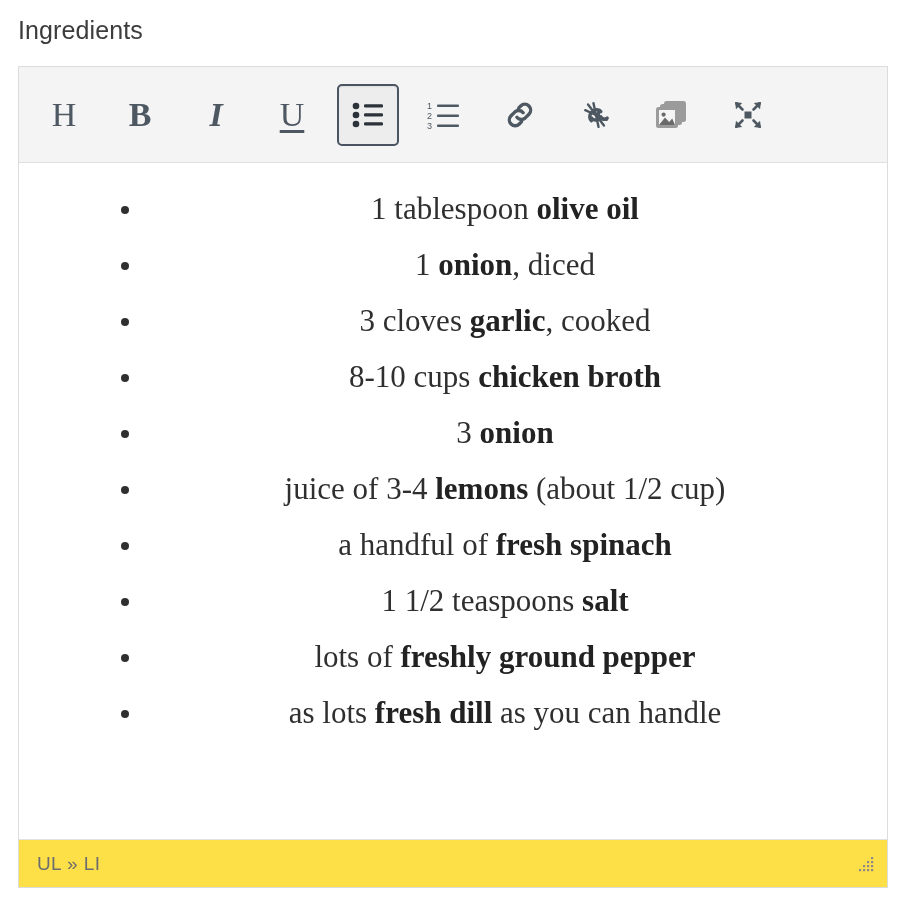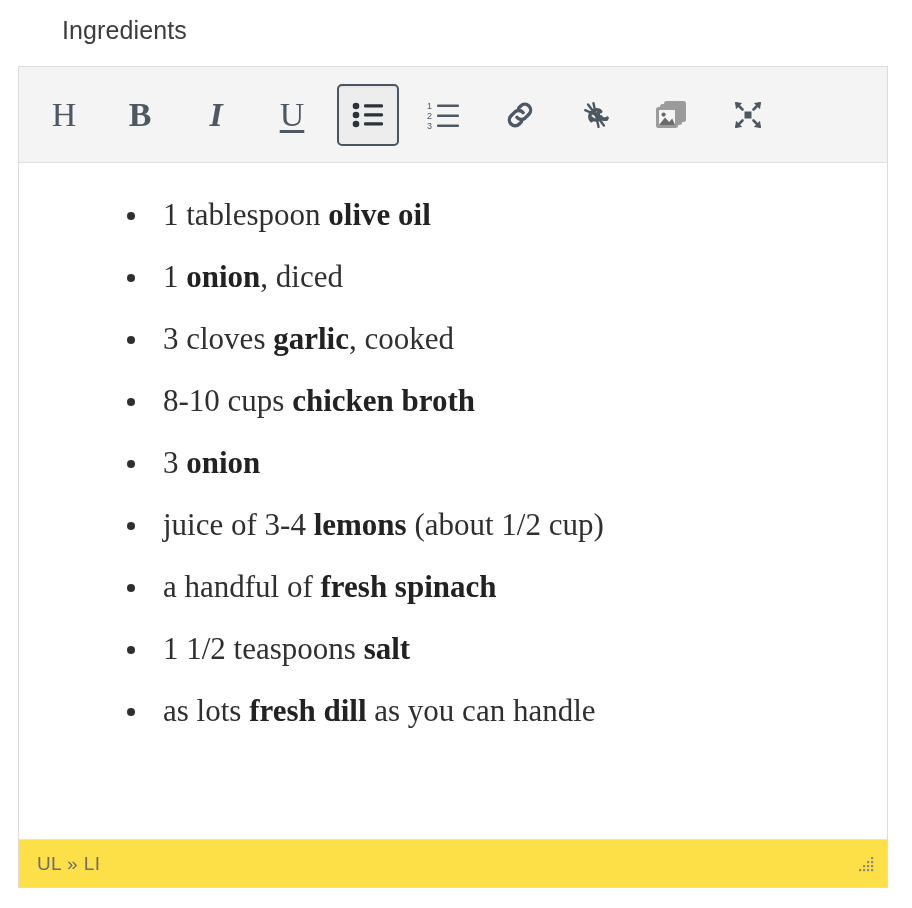--- a/index.html
+++ b/index.html
@@ -24,21 +24,20 @@
   
   .field-label {
     position: absolute;
     left: 18px;
     top: 14px;
     font-family: "Liberation Sans", sans-serif;
     font-size: 25px;
     line-height: 32px;
     color: #3c3c3c;
     letter-spacing: 0.1px;
-    margin-left: 44px;
   }
 
   
   .editor {
     position: absolute;
     left: 18px;
     top: 66px;
     width: 870px;
     height: 822px;
     box-sizing: border-box;
@@ -104,21 +103,22 @@
     padding: 0 0 0 66px;
     list-style: none;
   }
   ul.ingredients li {
     position: relative;
     font-family: "Liberation Serif", serif;
     font-size: 31px;
     line-height: 48px;
     color: #2f2f2f;
     padding-left: 38px;
-    margin: 14px;
+    margin: 8px;
+    text-align: center;
   }
   ul.ingredients li::before {
     content: "";
     position: absolute;
     left: 2px;
     top: 21px;
     width: 8px;
     height: 8px;
     border-radius: 50%;
     background: #2f2f2f;
@@ -275,20 +275,21 @@
     <div class="content">
       <ul class="ingredients">
           <li><span>1 tablespoon </span><b>olive oil</b></li>
           <li><span>1 </span><b>onion</b><span>, diced</span></li>
           <li><span>3 cloves </span><b>garlic</b><span>, cooked</span></li>
           <li><span>8-10 cups </span><b>chicken broth</b></li>
           <li><span>3 </span><b>onion</b></li>
           <li><span>juice of 3-4 </span><b>lemons</b><span> (about 1/2 cup)</span></li>
           <li><span>a handful of </span><b>fresh spinach</b></li>
           <li><span>1 1/2 teaspoons </span><b>salt</b></li>
+          <li><span>lots of </span><b>freshly ground pepper</b></li>
           <li><span>as lots </span><b>fresh dill</b><span> as you can handle</span></li>
         </ul>
     </div>
 
     <div class="statusbar">
       <span class="path">UL » LI</span>
       <span class="resize-grip">
         <svg width="18" height="18" viewBox="0 0 18 18" aria-hidden="true">
           <g fill="#8a8a8a">
             <rect x="14" y="2" width="2.2" height="2.2"></rect>

